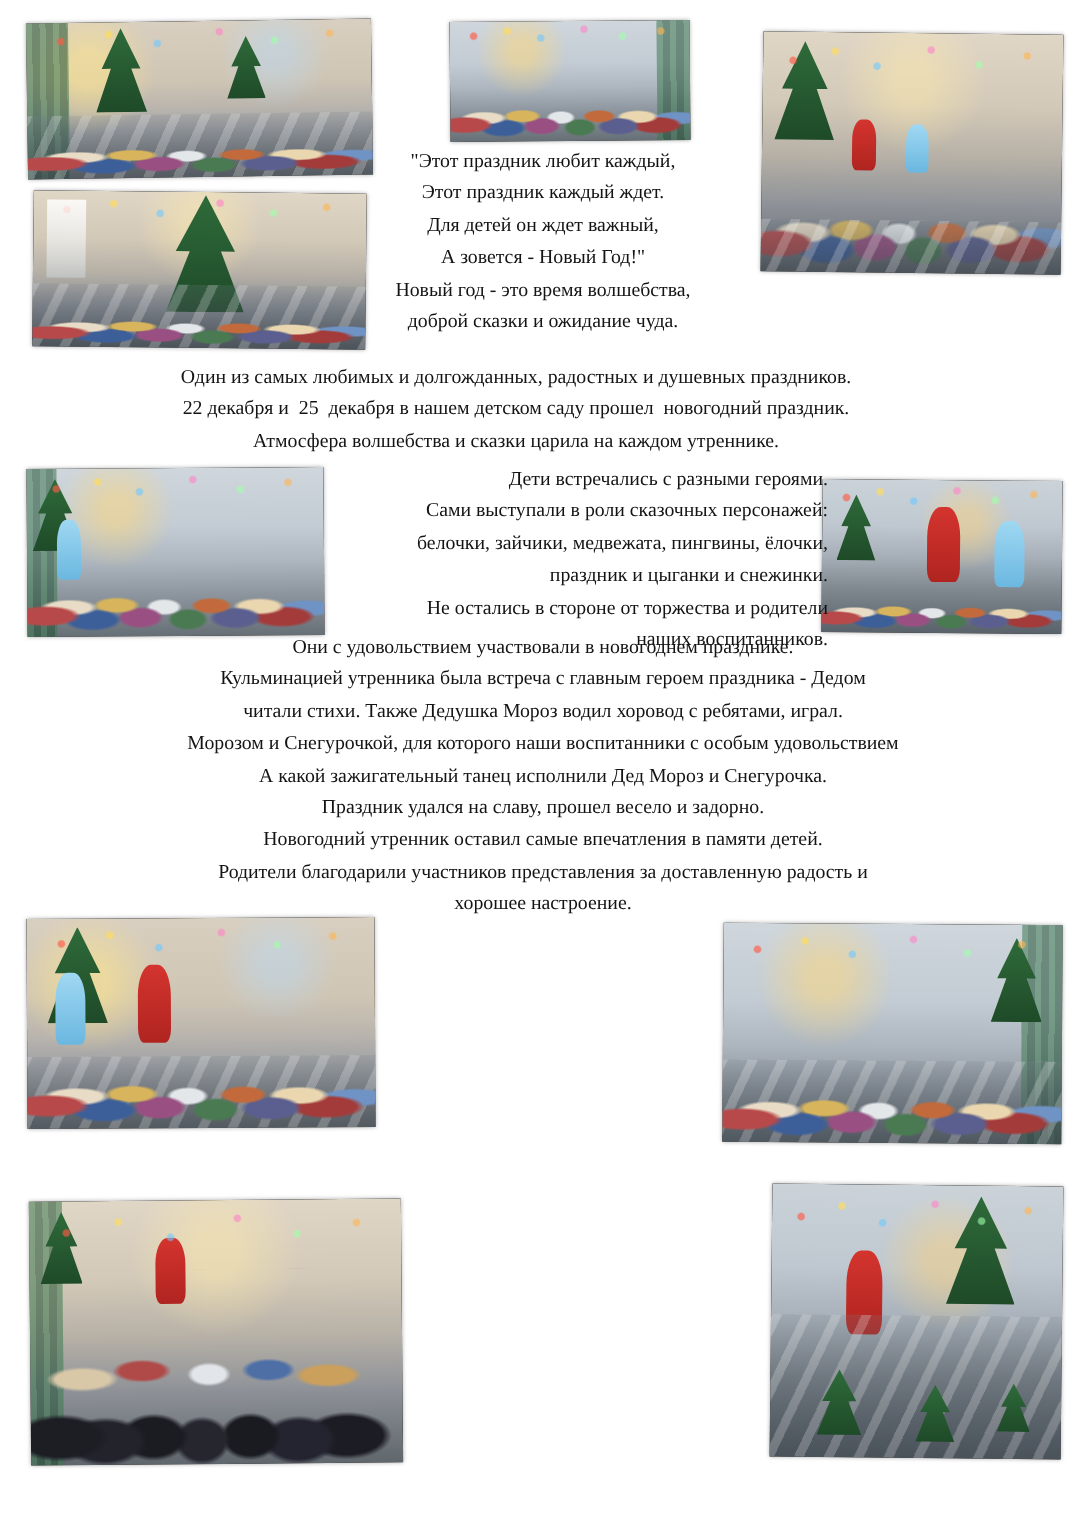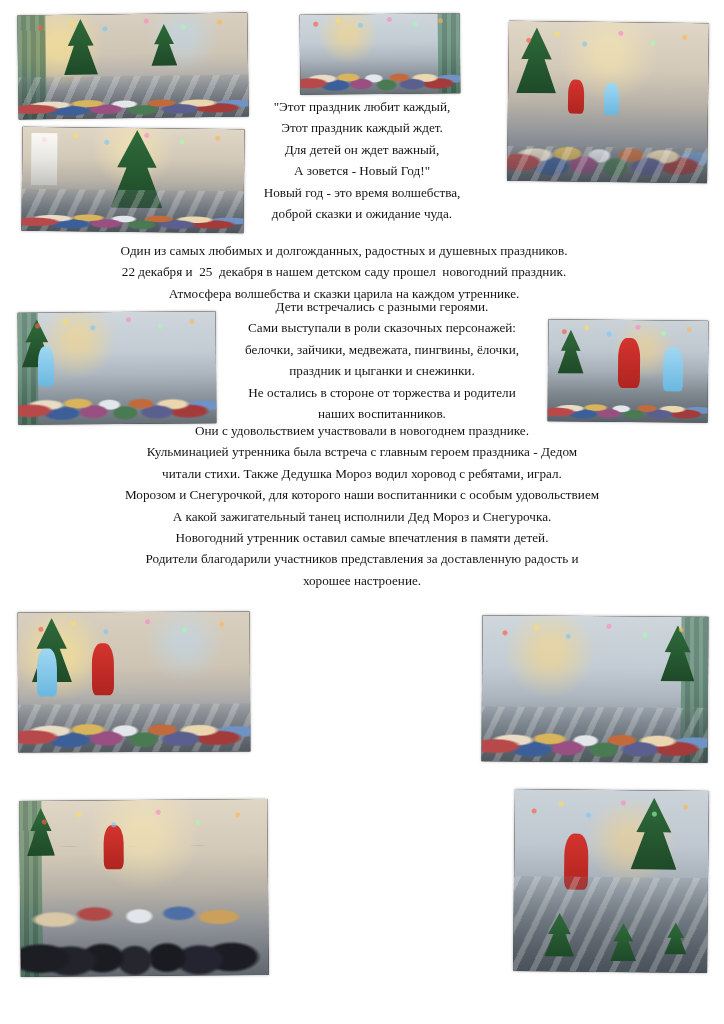--- a/index.html
+++ b/index.html
@@ -275,33 +275,34 @@
     <div class="text-line">Новый год - это время волшебства,</div>
     <div class="text-line">доброй сказки и ожидание чуда.</div>
   </div>
 
   <div class="text-block" style="top:240px; left:74px; width:540px;">
     <div class="text-line">Один из самых любимых и долгожданных, радостных и душевных праздников.</div>
     <div class="text-line bold">22 декабря и  25  декабря в нашем детском саду прошел  новогодний праздник.</div>
     <div class="text-line">Атмосфера волшебства и сказки царила на каждом утреннике.</div>
   </div>
 
-  <div class="text-block" style="top:296px; left:212px; width:340px;">
+  <div class="text-block" style="top:308px; left:212px; width:340px;text-align:right;">
     <div class="text-line">Дети встречались с разными героями.</div>
     <div class="text-line">Сами выступали в роли сказочных персонажей:</div>
     <div class="text-line">белочки, зайчики, медвежата, пингвины, ёлочки,</div>
     <div class="text-line">праздник и цыганки и снежинки.</div>
     <div class="text-line">Не остались в стороне от торжества и родители</div>
     <div class="text-line">наших воспитанников.</div>
   </div>
 
   <div class="text-block" style="top:420px; left:92px; width:540px;">
     <div class="text-line">Они с удовольствием участвовали в новогоднем празднике.</div>
     <div class="text-line">Кульминацией утренника была встреча с главным героем праздника - Дедом</div>
     <div class="text-line">читали стихи. Также Дедушка Мороз водил хоровод с ребятами, играл.</div>
     <div class="text-line">Морозом и Снегурочкой, для которого наши воспитанники с особым удовольствием</div>
     <div class="text-line">А какой зажигательный танец исполнили Дед Мороз и Снегурочка.</div>
+    <div class="text-line">Праздник удался на славу, прошел весело и задорно.</div>
     <div class="text-line">Новогодний утренник оставил самые впечатления в памяти детей.</div>
     <div class="text-line">Родители благодарили участников представления за доставленную радость и</div>
     <div class="text-line">хорошее настроение.</div>
   </div>
 
 </div>
 
 </body></html>

